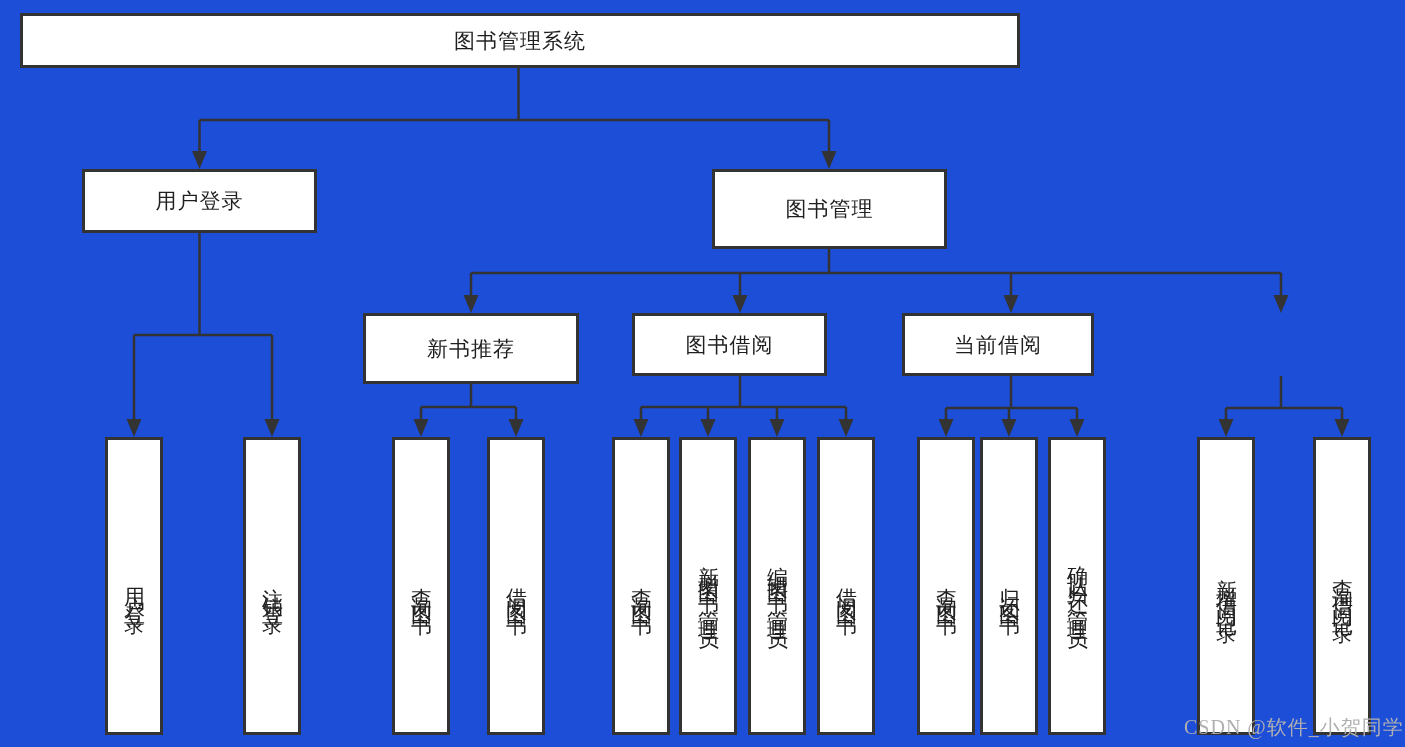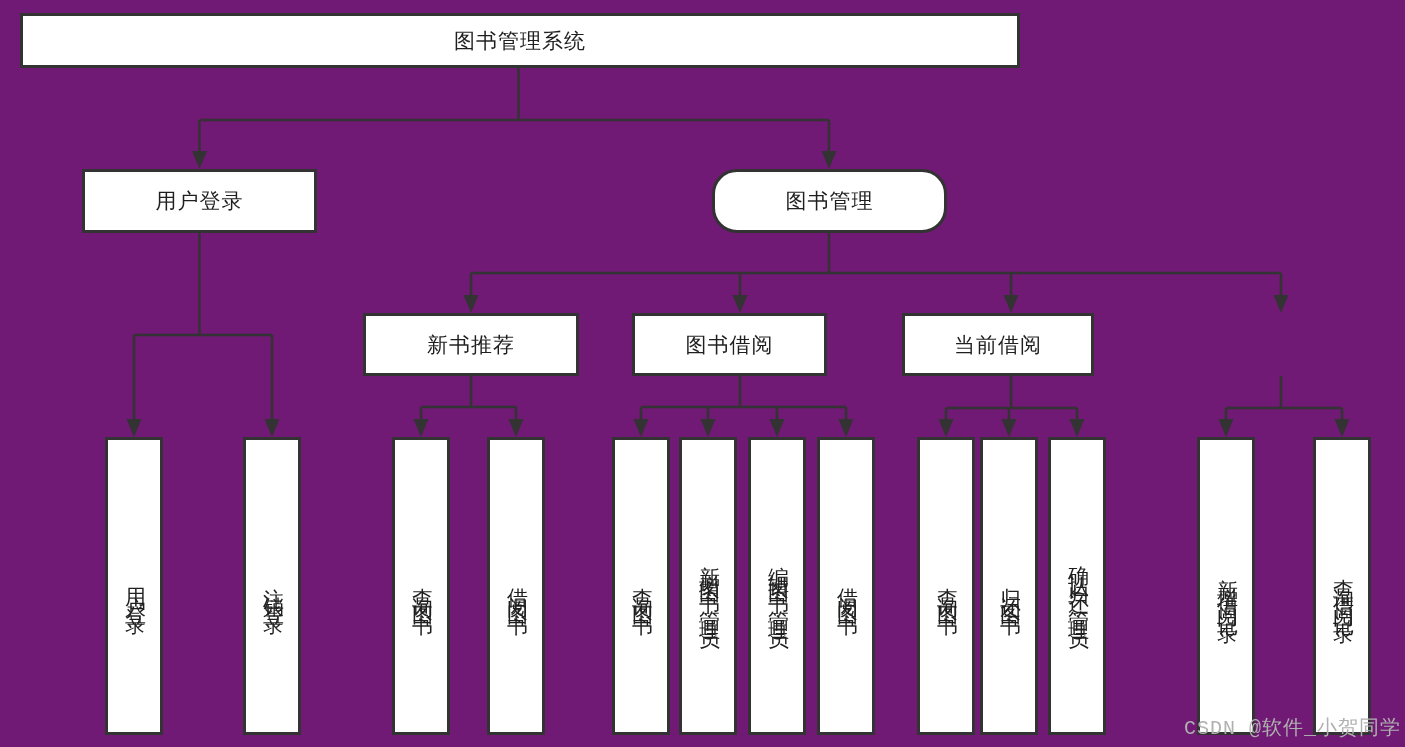--- a/index.html
+++ b/index.html
@@ -1,38 +1,38 @@
 <!DOCTYPE html>
 <html><head>
 <meta charset="utf-8">
 <style>
   html,body { margin:0; padding:0; background:#ffffff; }
   .canvas {
-    position:relative; width:1405px; height:747px; background:#701a75;
-    font-family:Liberation Mono, monospace; color:#1f1f1f; overflow:hidden;
+    position:relative; width:1405px; height:747px; background:#1d4ed8;
+    font-family:Liberation Serif, serif; color:#1f1f1f; overflow:hidden;
   }
   svg.wires { position:absolute; left:0; top:0; z-index:1; }
   svg.wires path { stroke:#333333; stroke-width:2.5; fill:none; }
   svg.wires polygon { fill:#333333; stroke:none; }
   .box {
     position:absolute; box-sizing:border-box; z-index:2;
     border:3px solid #333333; background:#ffffff;
     display:flex; align-items:center; justify-content:center;
     font-size:21px; letter-spacing:1px; color:#1f1f1f;
   }
   .leaf {
     writing-mode:vertical-rl; text-orientation:mixed;
     font-size:21px; letter-spacing:9px; line-height:1;
     padding-top:6px;
   }
   
   .n-root  { left:20px;   top:13px;  width:1000px; height:55px; }
   .n-user  { left:82px;   top:169px; width:235px;  height:64px; }
-  .n-books { left:712px;  top:169px; width:235px;  height:64px;border-radius:25px; }
-  .n-g0 { left:363px;  top:313px; width:216px; height:63px; }
+  .n-books { left:712px;  top:169px; width:235px;  height:80px; }
+  .n-g0 { left:363px;  top:313px; width:216px; height:71px; }
   .n-g1 { left:632px;  top:313px; width:195px; height:63px; }
   .n-g2 { left:902px;  top:313px; width:192px; height:63px; }
   .n-g3 { left:1171px; top:313px; width:220px; height:63px; }
   .leaf { top:437px; width:58px; height:298px; }
   .n-u0  { left:105px;  }
   .n-u1  { left:243px;  }
   .n-a0  { left:392px;  }
   .n-a1  { left:487px;  }
   .n-b0  { left:612px;  }
   .n-b1  { left:679px;  }

